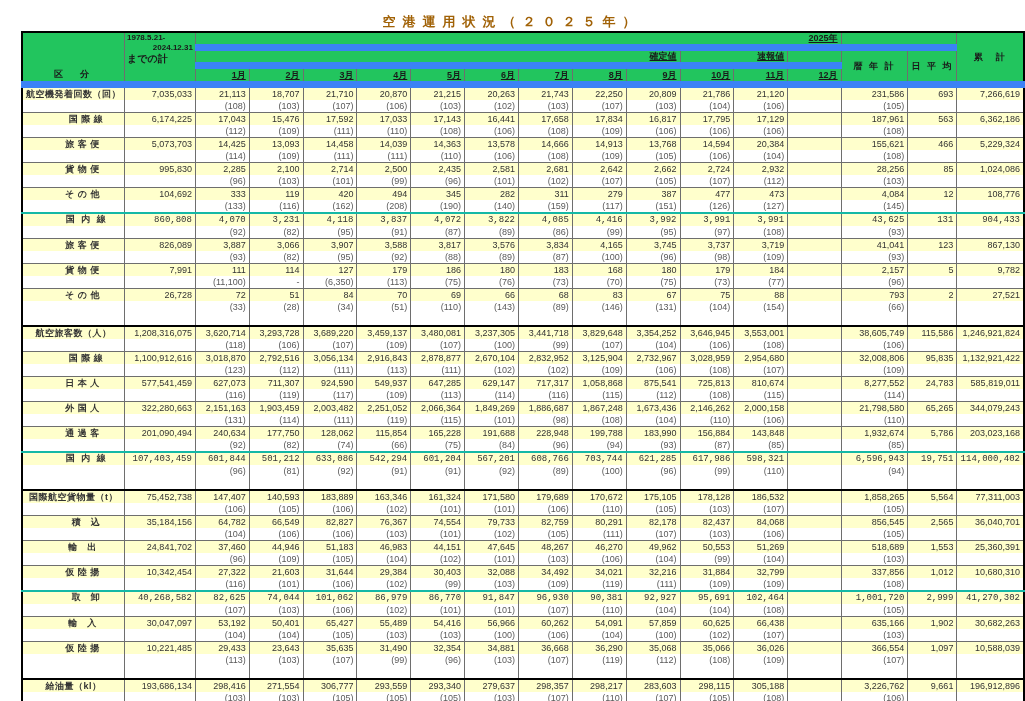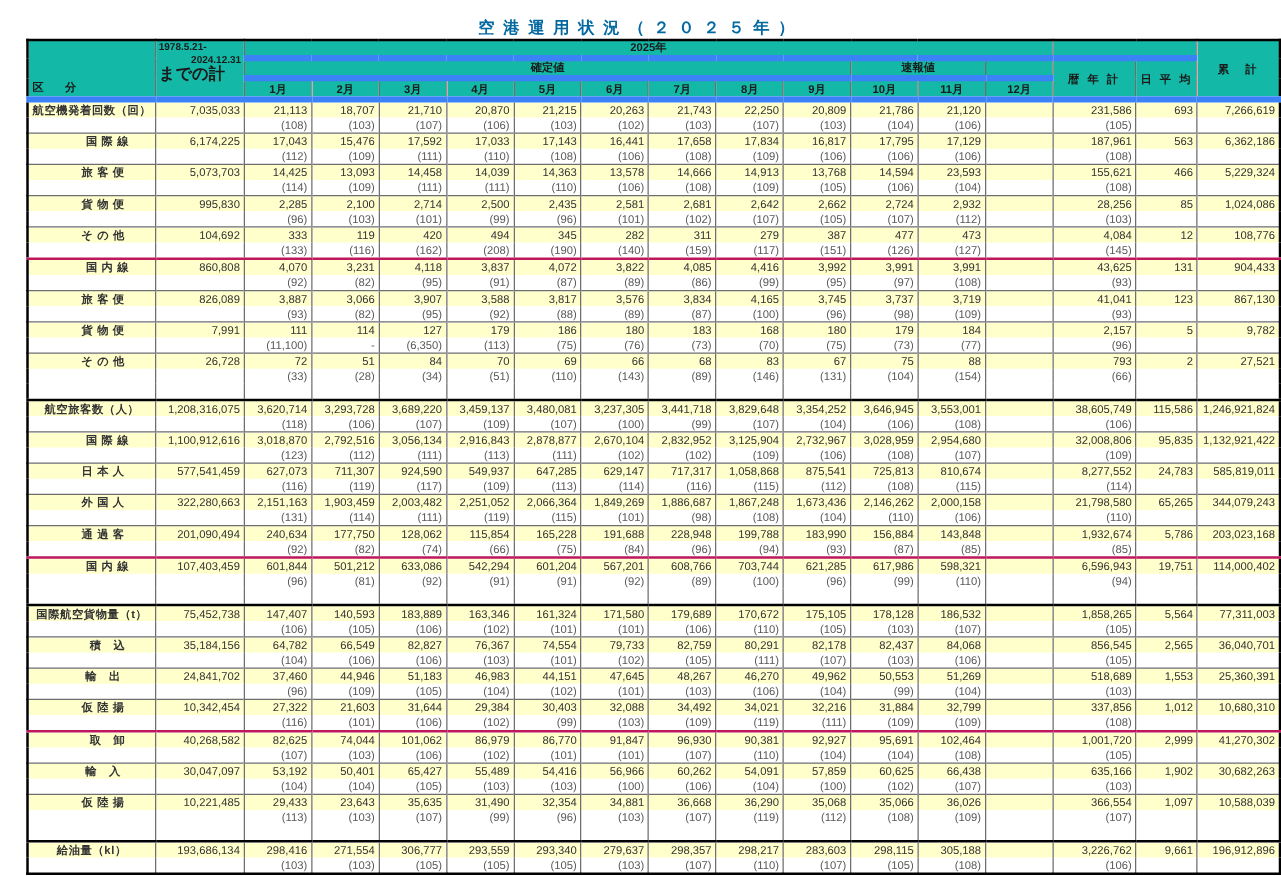--- a/index.html
+++ b/index.html
@@ -1,38 +1,38 @@
 <!DOCTYPE html>
 <html lang="ja"><head>
 <meta charset="utf-8">
 <style>
   html,body{margin:0;padding:0;width:1025px;height:701px;background:#fff;overflow:hidden;
     font-family:"Liberation Sans","DejaVu Sans",sans-serif;color:#1a1a1a;}
   .page{position:relative;width:1025px;height:701px;}
-  .title{ text-align:center;font-size:13px;font-weight:bold;letter-spacing:7px;padding-top:13px;color:#0369a1;}
+  .title{ text-align:center;font-size:13px;font-weight:bold;letter-spacing:7px;padding-top:13px;color:#a16207;}
   .credit{ width:1013px;text-align:right;font-size:9px;margin-top:2px;margin-bottom:1px;color:#222;}
   table{border-collapse:collapse;table-layout:fixed;margin-left:21px;border:2px solid #000;}
   col.c-lab{width:94px;} col.c-tot{width:71px;} col.c-m{width:54px;}
   col.c-ann{width:67px;} col.c-day{width:42px;} col.c-cum{width:66px;}
   th,td{border-left:1px solid #6e6e6e;border-right:1px solid #6e6e6e;overflow:hidden;white-space:nowrap;
     padding:0 3px;font-size:9px;line-height:11px;}
-  thead th{font-weight:bold;border-top:1px solid #6e6e6e;border-bottom:5px solid #3b82f6;background:#14b8a6;}
+  thead th{font-weight:bold;border-top:1px solid #6e6e6e;border-bottom:7px solid #3b82f6;background:#22c55e;}
   tr.h-a th{height:10px;} tr.h-b th{height:11px;} tr.h-c th{height:12px;margin-top:20px;}
-  th.kubun{vertical-align:bottom;text-align:left;letter-spacing:4px;padding-bottom:1px;}
+  th.kubun{vertical-align:bottom;text-align:center;letter-spacing:4px;padding-bottom:1px;}
   th.prior{vertical-align:top;text-align:left;font-weight:bold;padding:0 2px;}
   th.prior .l1{text-align:left;font-size:8px;line-height:10px;}
   th.prior .l2{text-align:right;font-size:8px;line-height:10px;}
-  th.prior .l3{text-align:left;font-size:13px;line-height:12px;}
-  th.ctr{text-align:center;}
+  th.prior .l3{text-align:left;font-size:10px;line-height:12px;}
+  th.ctr{text-align:right;text-decoration:underline;}
   th.rt{letter-spacing:2px;text-align:center;}
   tbody td{height:12px;}
   tr.vline td{background:var(--hl,#ffffcc);border-top:1px solid #6e6e6e;color:#333;}
   tr.pline td,tr.filler td{background:#fff;border-top:none;}
   tr.vline.sec-start td{border-top:2px solid #000;}
-  tr.vline.grp td{border-top:2px solid #be185d;}
+  tr.vline.grp td{border-top:2px solid #14b8a6;font-family:Liberation Mono, monospace;}
   td.lab{text-align:center;font-weight:bold;letter-spacing:0.5px;color:#222;}
   td.ind1{padding-left:28px;} td.ind2{padding-left:21px;}
   td.num{text-align:right;}
   td.pct{color:#595959;}
 </style>
 </head>
 <body style="--hl: #ffffcc;">
 
 <div class="page">
   <div class="title">空港運用状況（２０２５年）</div>
@@ -174,21 +174,21 @@
           <td class="num">14,425</td>
           <td class="num">13,093</td>
           <td class="num">14,458</td>
           <td class="num">14,039</td>
           <td class="num">14,363</td>
           <td class="num">13,578</td>
           <td class="num">14,666</td>
           <td class="num">14,913</td>
           <td class="num">13,768</td>
           <td class="num">14,594</td>
-          <td class="num">23,593</td>
+          <td class="num">20,384</td>
           <td class="num"></td>
           <td class="num">155,621</td>
           <td class="num">466</td>
           <td class="num">5,229,324</td>
         </tr>
         <tr class="pline">
           <td class="lab"></td>
           <td class="num"></td>
           <td class="num pct">(114)</td>
           <td class="num pct">(109)</td>

